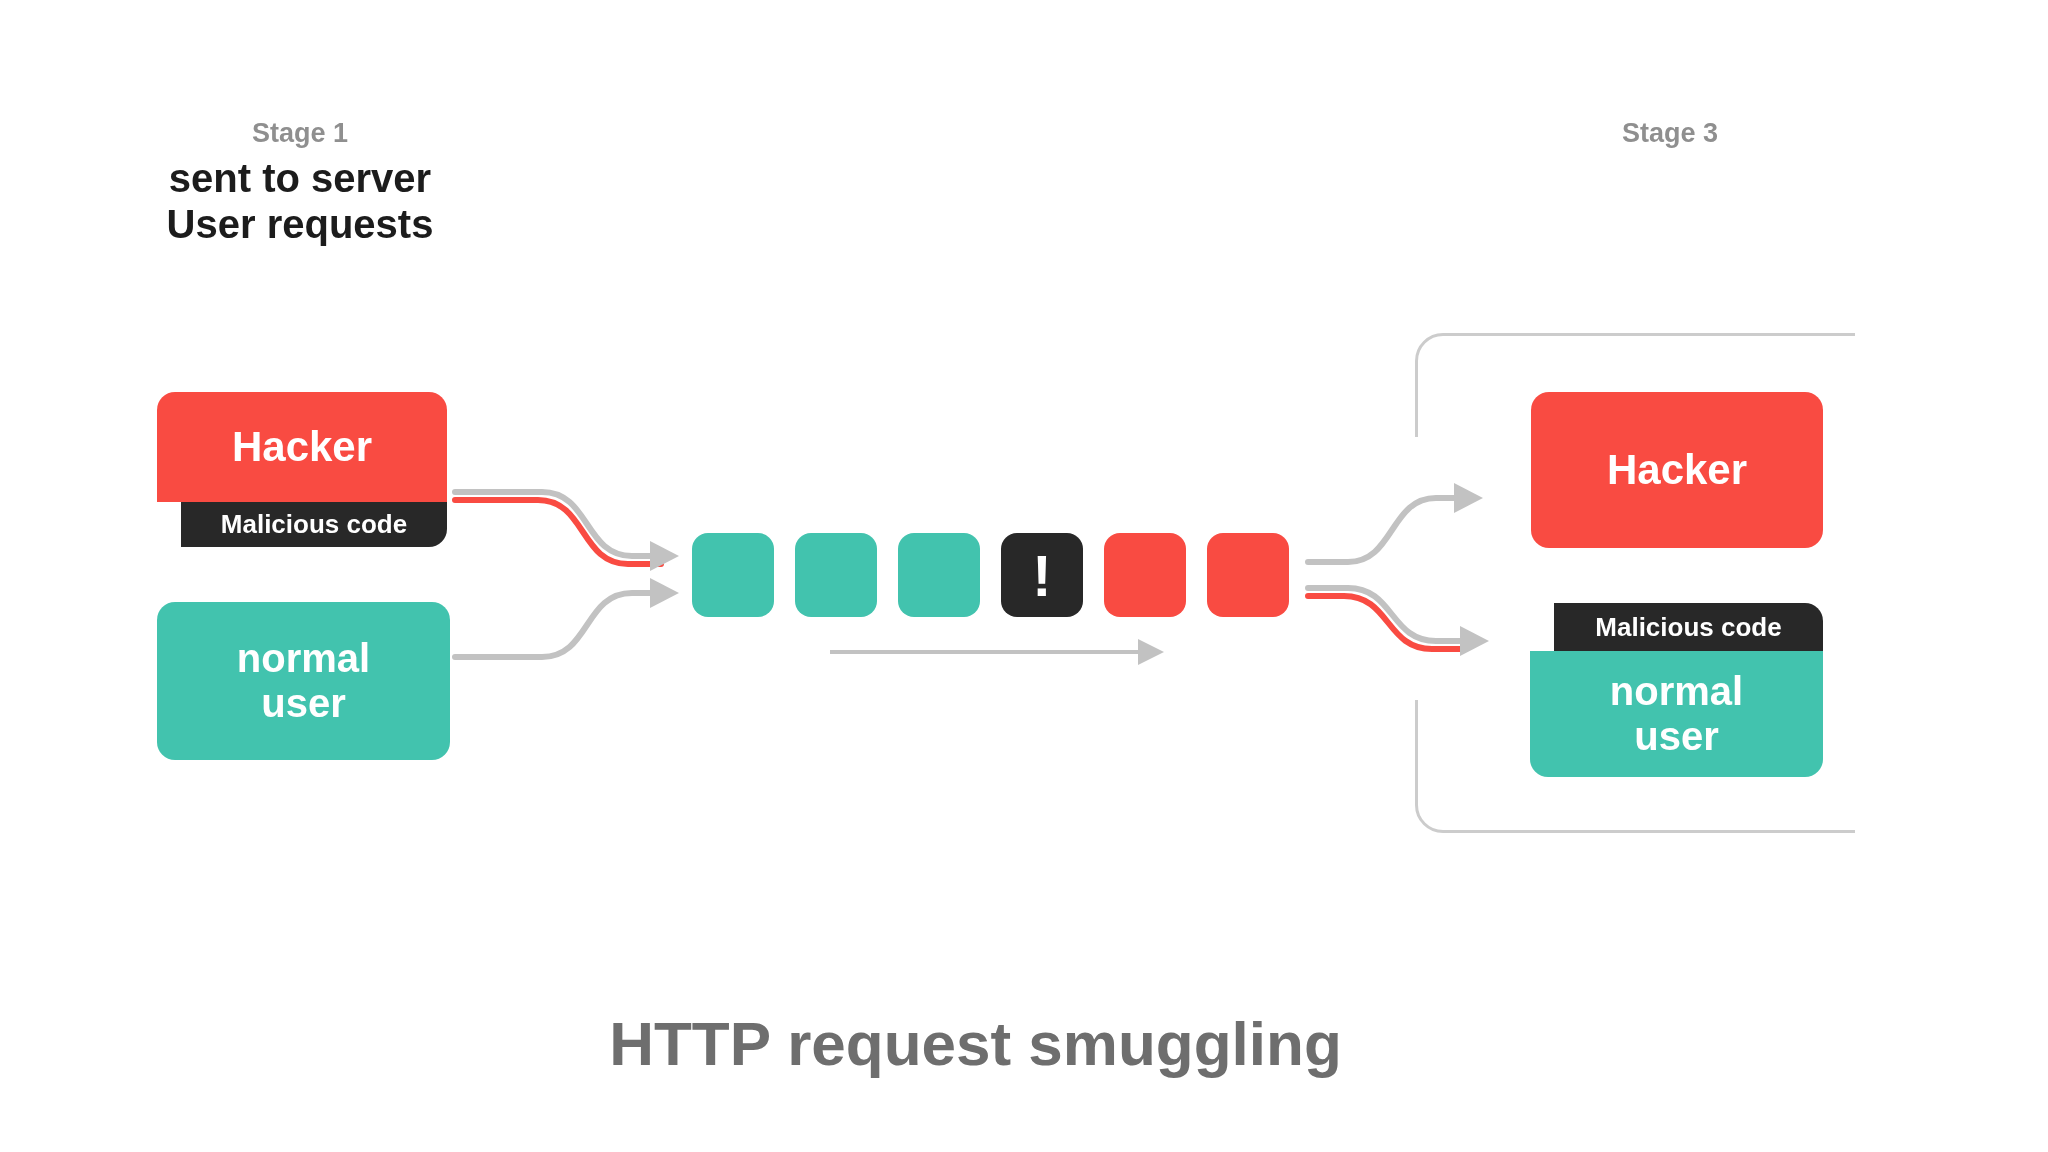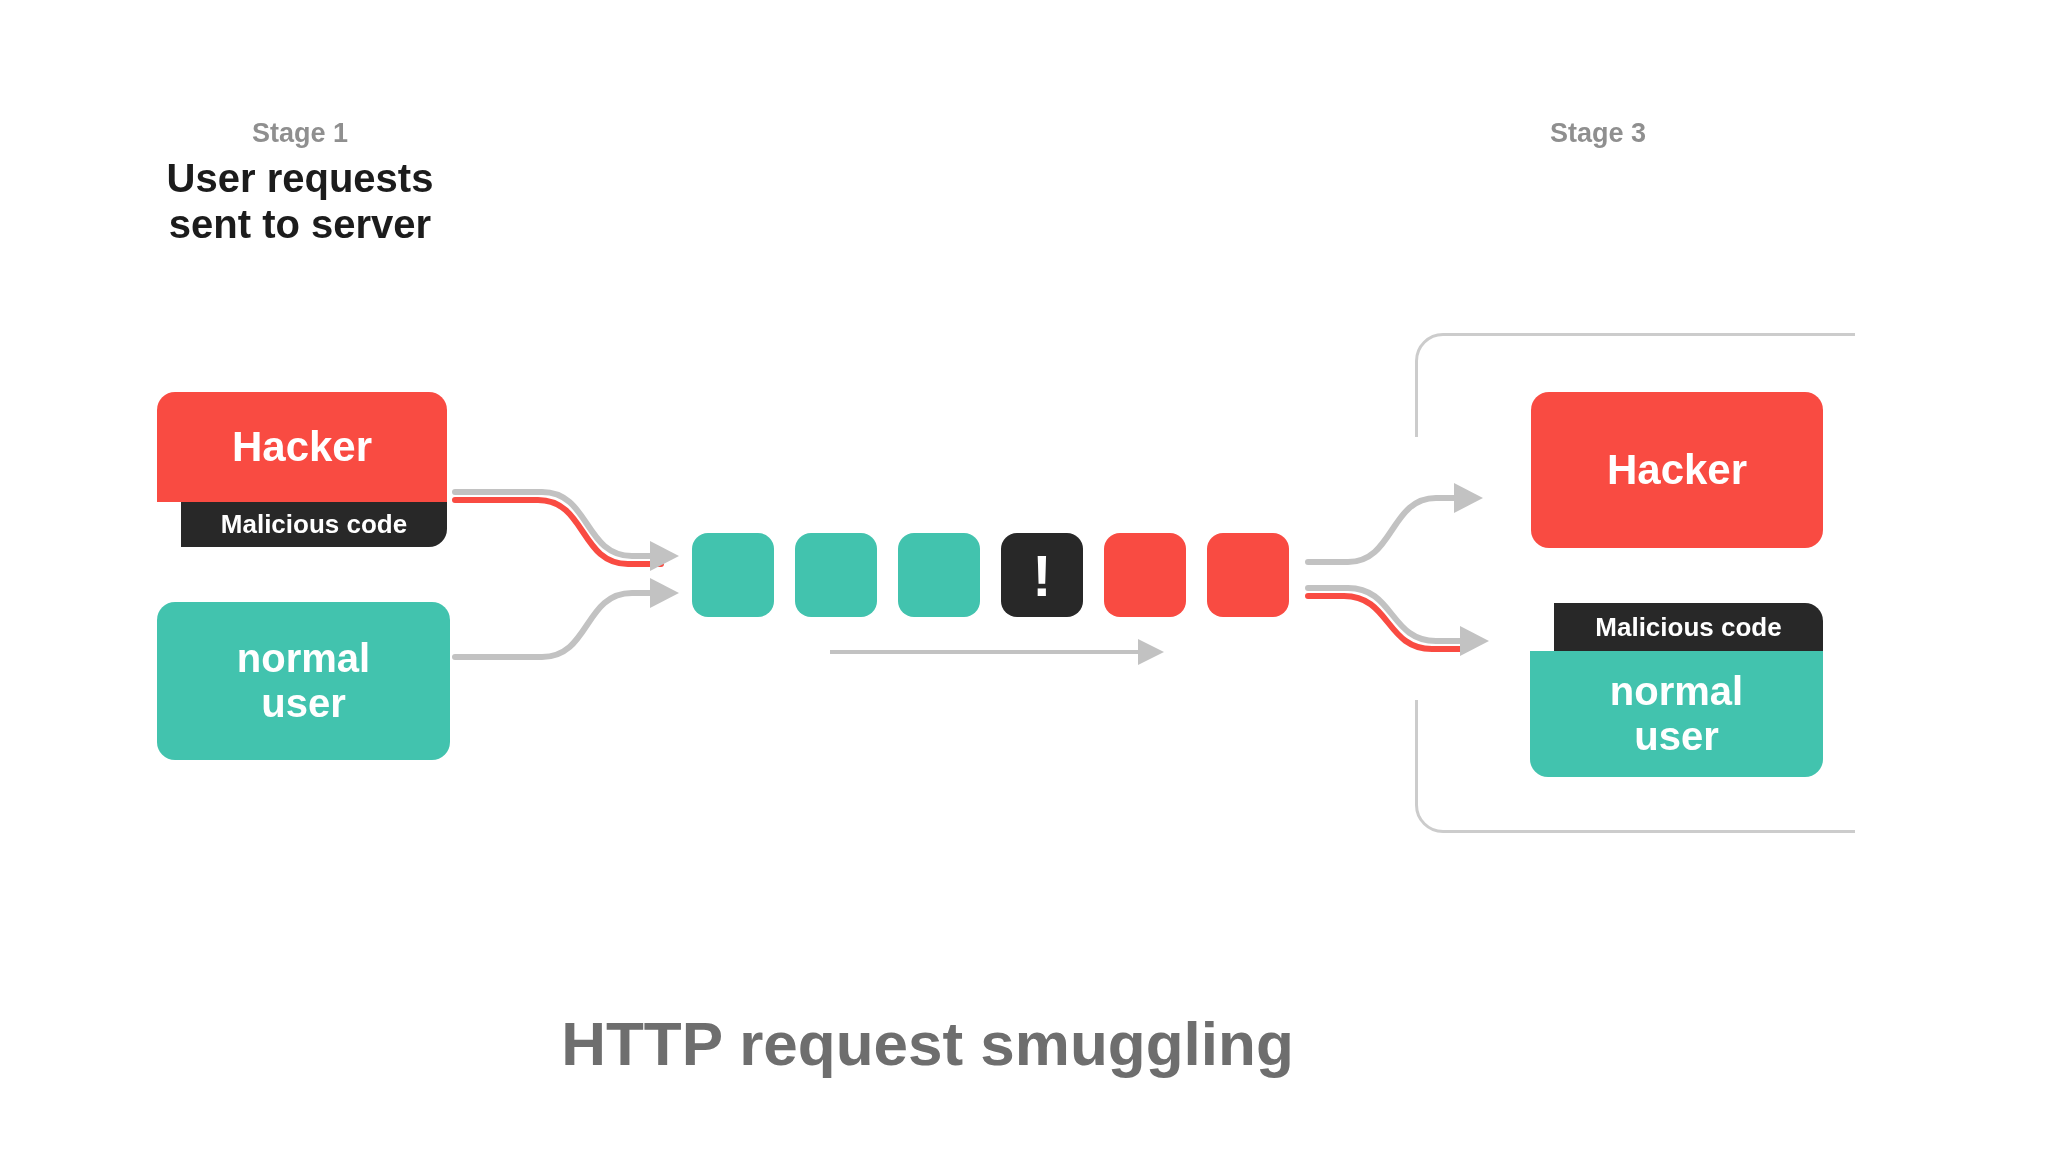--- a/index.html
+++ b/index.html
@@ -36,37 +36,37 @@
   .sq.malicious{background:var(--attacker-red);}
   .sq.alert{background:var(--code-dark);}
   
   #server-frame{position:absolute;left:1415px;top:333px;width:521px;height:500px;
       border:3px solid var(--border-gray);border-radius:28px;box-sizing:border-box;}
   #frame-gap{position:absolute;left:1408px;top:437px;width:16px;height:263px;background:#fff;}
   
   #flow-svg{position:absolute;left:0;top:0;pointer-events:none;}
   
   #diagram-title{position:absolute;left:0;top:1008px;width:100%;text-align:center;
-      font-size:62px;font-weight:bold;color:var(--title-gray);}
+      font-size:62px;font-weight:bold;color:var(--title-gray);padding-left:48px;}
 </style>
 </head>
 <body>
 
 <div id="canvas">
 
   <div class="stage-header" style="left:90px;top:118px;width:420px;">
     <div class="stage-label">Stage 1</div>
     <div class="stage-heading">
+      <div>sent to server</div>
       <div>User requests</div>
-      <div>sent to server</div>
     </div>
   </div>
 
 
-  <div class="stage-header" style="left:1388px;top:118px;width:420px;">
+  <div class="stage-header" style="left:1460px;top:118px;width:420px;">
     <div class="stage-label">Stage 3</div>
   </div>
 
   <div class="node" style="left:157px;top:392px;width:290px;height:155px;">
     <div class="seg red" style="height:110px;">
       <span>Hacker</span>
     </div>
     <div class="seg dark" style="height:45px;">
       <span>Malicious code</span>
     </div>

